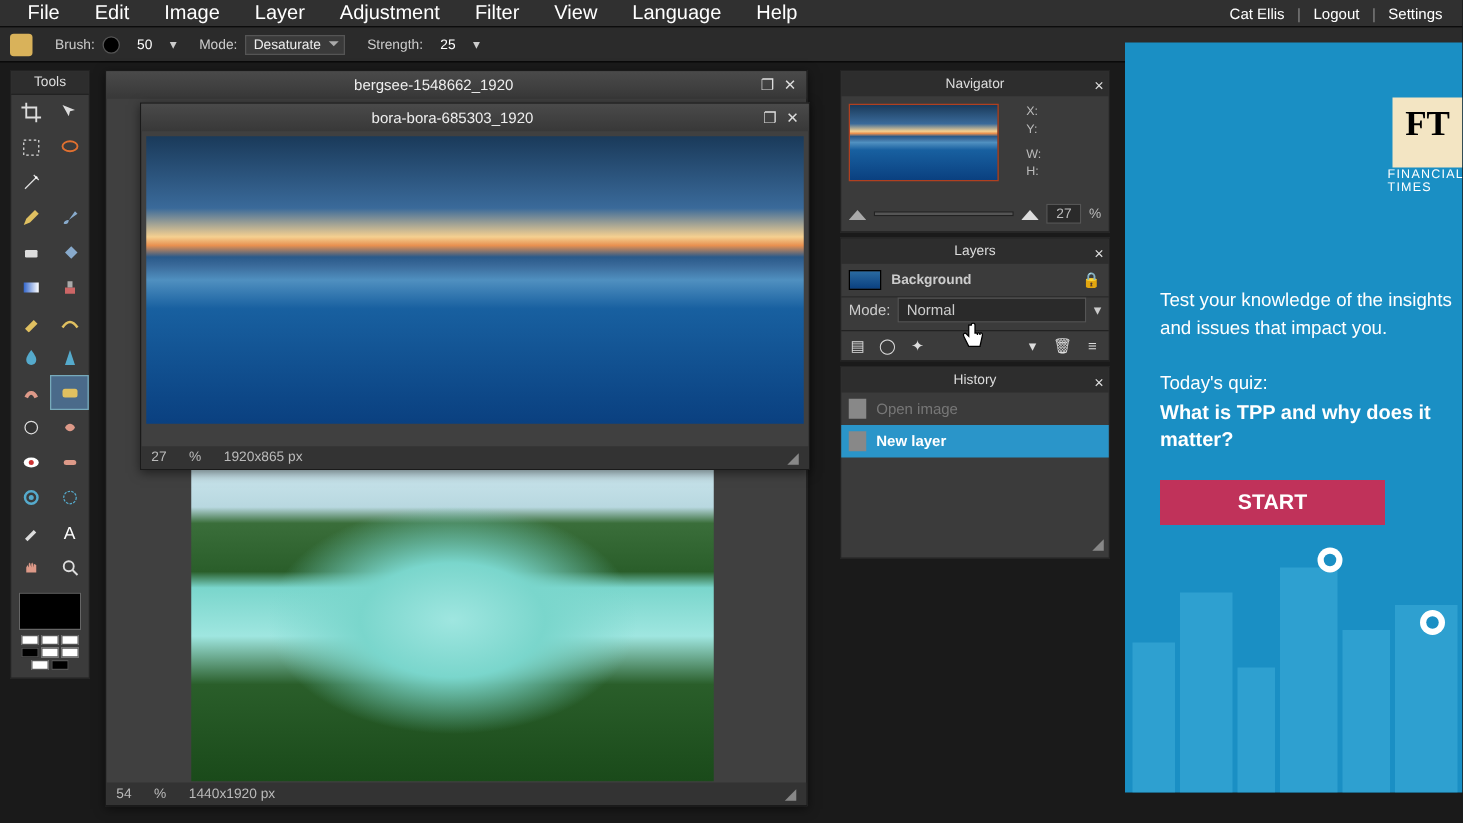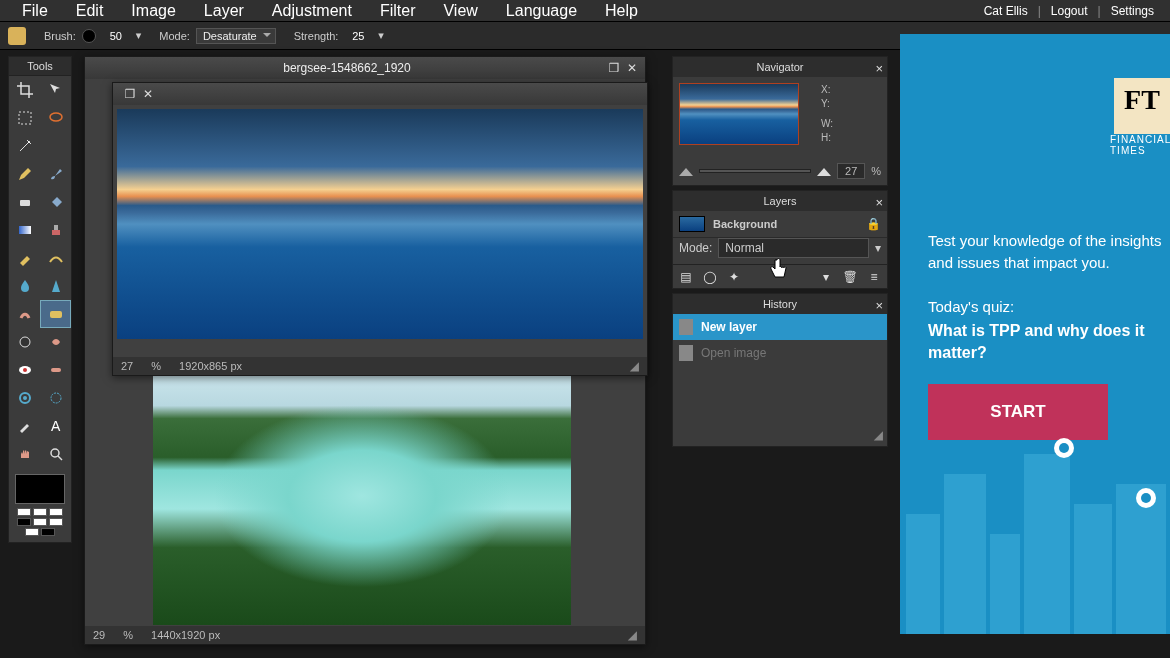--- a/index.html
+++ b/index.html
@@ -96,21 +96,21 @@
 .cursor svg { width:20px; height:24px; }
 
 
 .ad { position:absolute; left:900px; top:34px; width:270px; height:600px; background:#1a8fc4; color:#fff; overflow:hidden; }
 .ad .ft { position:absolute; right:0; top:44px; width:56px; height:56px; background:#f3e5c3; color:#000; font-family:Georgia,serif; font-weight:bold; font-size:28px; text-align:center; line-height:44px; }
 .ad .ftb { position:absolute; right:0; top:100px; font-size:10px; letter-spacing:1px; color:#fff; text-align:left; width:60px; }
 .ad .h { position:absolute; left:28px; top:160px; font-size:24px; font-weight:bold; }
 .ad .p { position:absolute; left:28px; top:196px; font-size:15px; line-height:22px; width:260px; }
 .ad .q { position:absolute; left:28px; top:264px; font-size:15px; }
 .ad .qb { position:absolute; left:28px; top:286px; font-size:16px; font-weight:bold; line-height:22px; }
-.ad .btn { position:absolute; left:28px; top:350px; width:180px; height:56px; background:#c0325a; color:#fff; font-weight:bold; font-size:17px; display:flex; align-items:center; justify-content:center; cursor:pointer; }
+.ad .btn { position:absolute; left:28px; top:350px; width:180px; height:36px; background:#c0325a; color:#fff; font-weight:bold; font-size:17px; display:flex; align-items:center; justify-content:center; cursor:pointer; }
 .ad .city { position:absolute; left:0; bottom:0; width:100%; height:200px; }
 .ad .city .b { position:absolute; bottom:0; background:#2ea0d0; }
 .ad .pin { position:absolute; width:20px; height:20px; background:#fff; border-radius:50%; }
 .ad .pin:after { content:""; position:absolute; left:5px; top:5px; width:10px; height:10px; background:#1a8fc4; border-radius:50%; }
 
 .resize-grip { color:#888; font-size:12px; }
 </style>
 </head>
 <body>
 
@@ -320,30 +320,31 @@
 <div class="doc w1">
   <div class="titlebar">
     <span class="t">bergsee-1548662_1920</span>
     <span class="wbtn">❐</span>
     <span class="wbtn">✕</span>
   </div>
   <div class="canvas">
     <div style="position:absolute;left:68px;top:288px;width:418px;height:258px;" class="img-lake"></div>
   </div>
   <div class="status">
-    <span>29</span>
+    <span>54</span>
     <span>%</span>
     <span>1440x1920 px</span>
     <span style="flex:1"></span>
     <span class="resize-grip">◢</span>
   </div>
 </div>
 
 <div class="doc w2">
   <div class="titlebar">
+    <span class="t">bora-bora-685303_1920</span>
     <span class="wbtn">❐</span>
     <span class="wbtn">✕</span>
   </div>
   <div class="canvas">
     <div style="position:absolute;left:4px;top:4px;width:526px;height:230px;" class="img-sea"></div>
   </div>
   <div class="status">
     <span>27</span>
     <span>%</span>
     <span>1920x865 px</span>
@@ -397,27 +398,27 @@
       <div class="b">✦</div>
       <div class="sp"></div>
       <div class="b">▾</div>
       <div class="b">🗑</div>
       <div class="b">≡</div>
     </div>
   </div>
 
   <div class="panel hist">
     <div class="phdr"><span>History</span><span class="x">×</span></div>
+    <div class="hrow dim">
+      <div class="hi"></div>
+      <span>Open image</span>
+    </div>
     <div class="hrow sel">
       <div class="hi"></div>
       <span>New layer</span>
-    </div>
-    <div class="hrow dim">
-      <div class="hi"></div>
-      <span>Open image</span>
     </div>
     <div class="rs">
         <span class="gr resize-grip">◢</span>
       </div>
   </div>
 
 </div>
 
 <div class="cursor">
   <svg viewBox="0 0 20 24">

